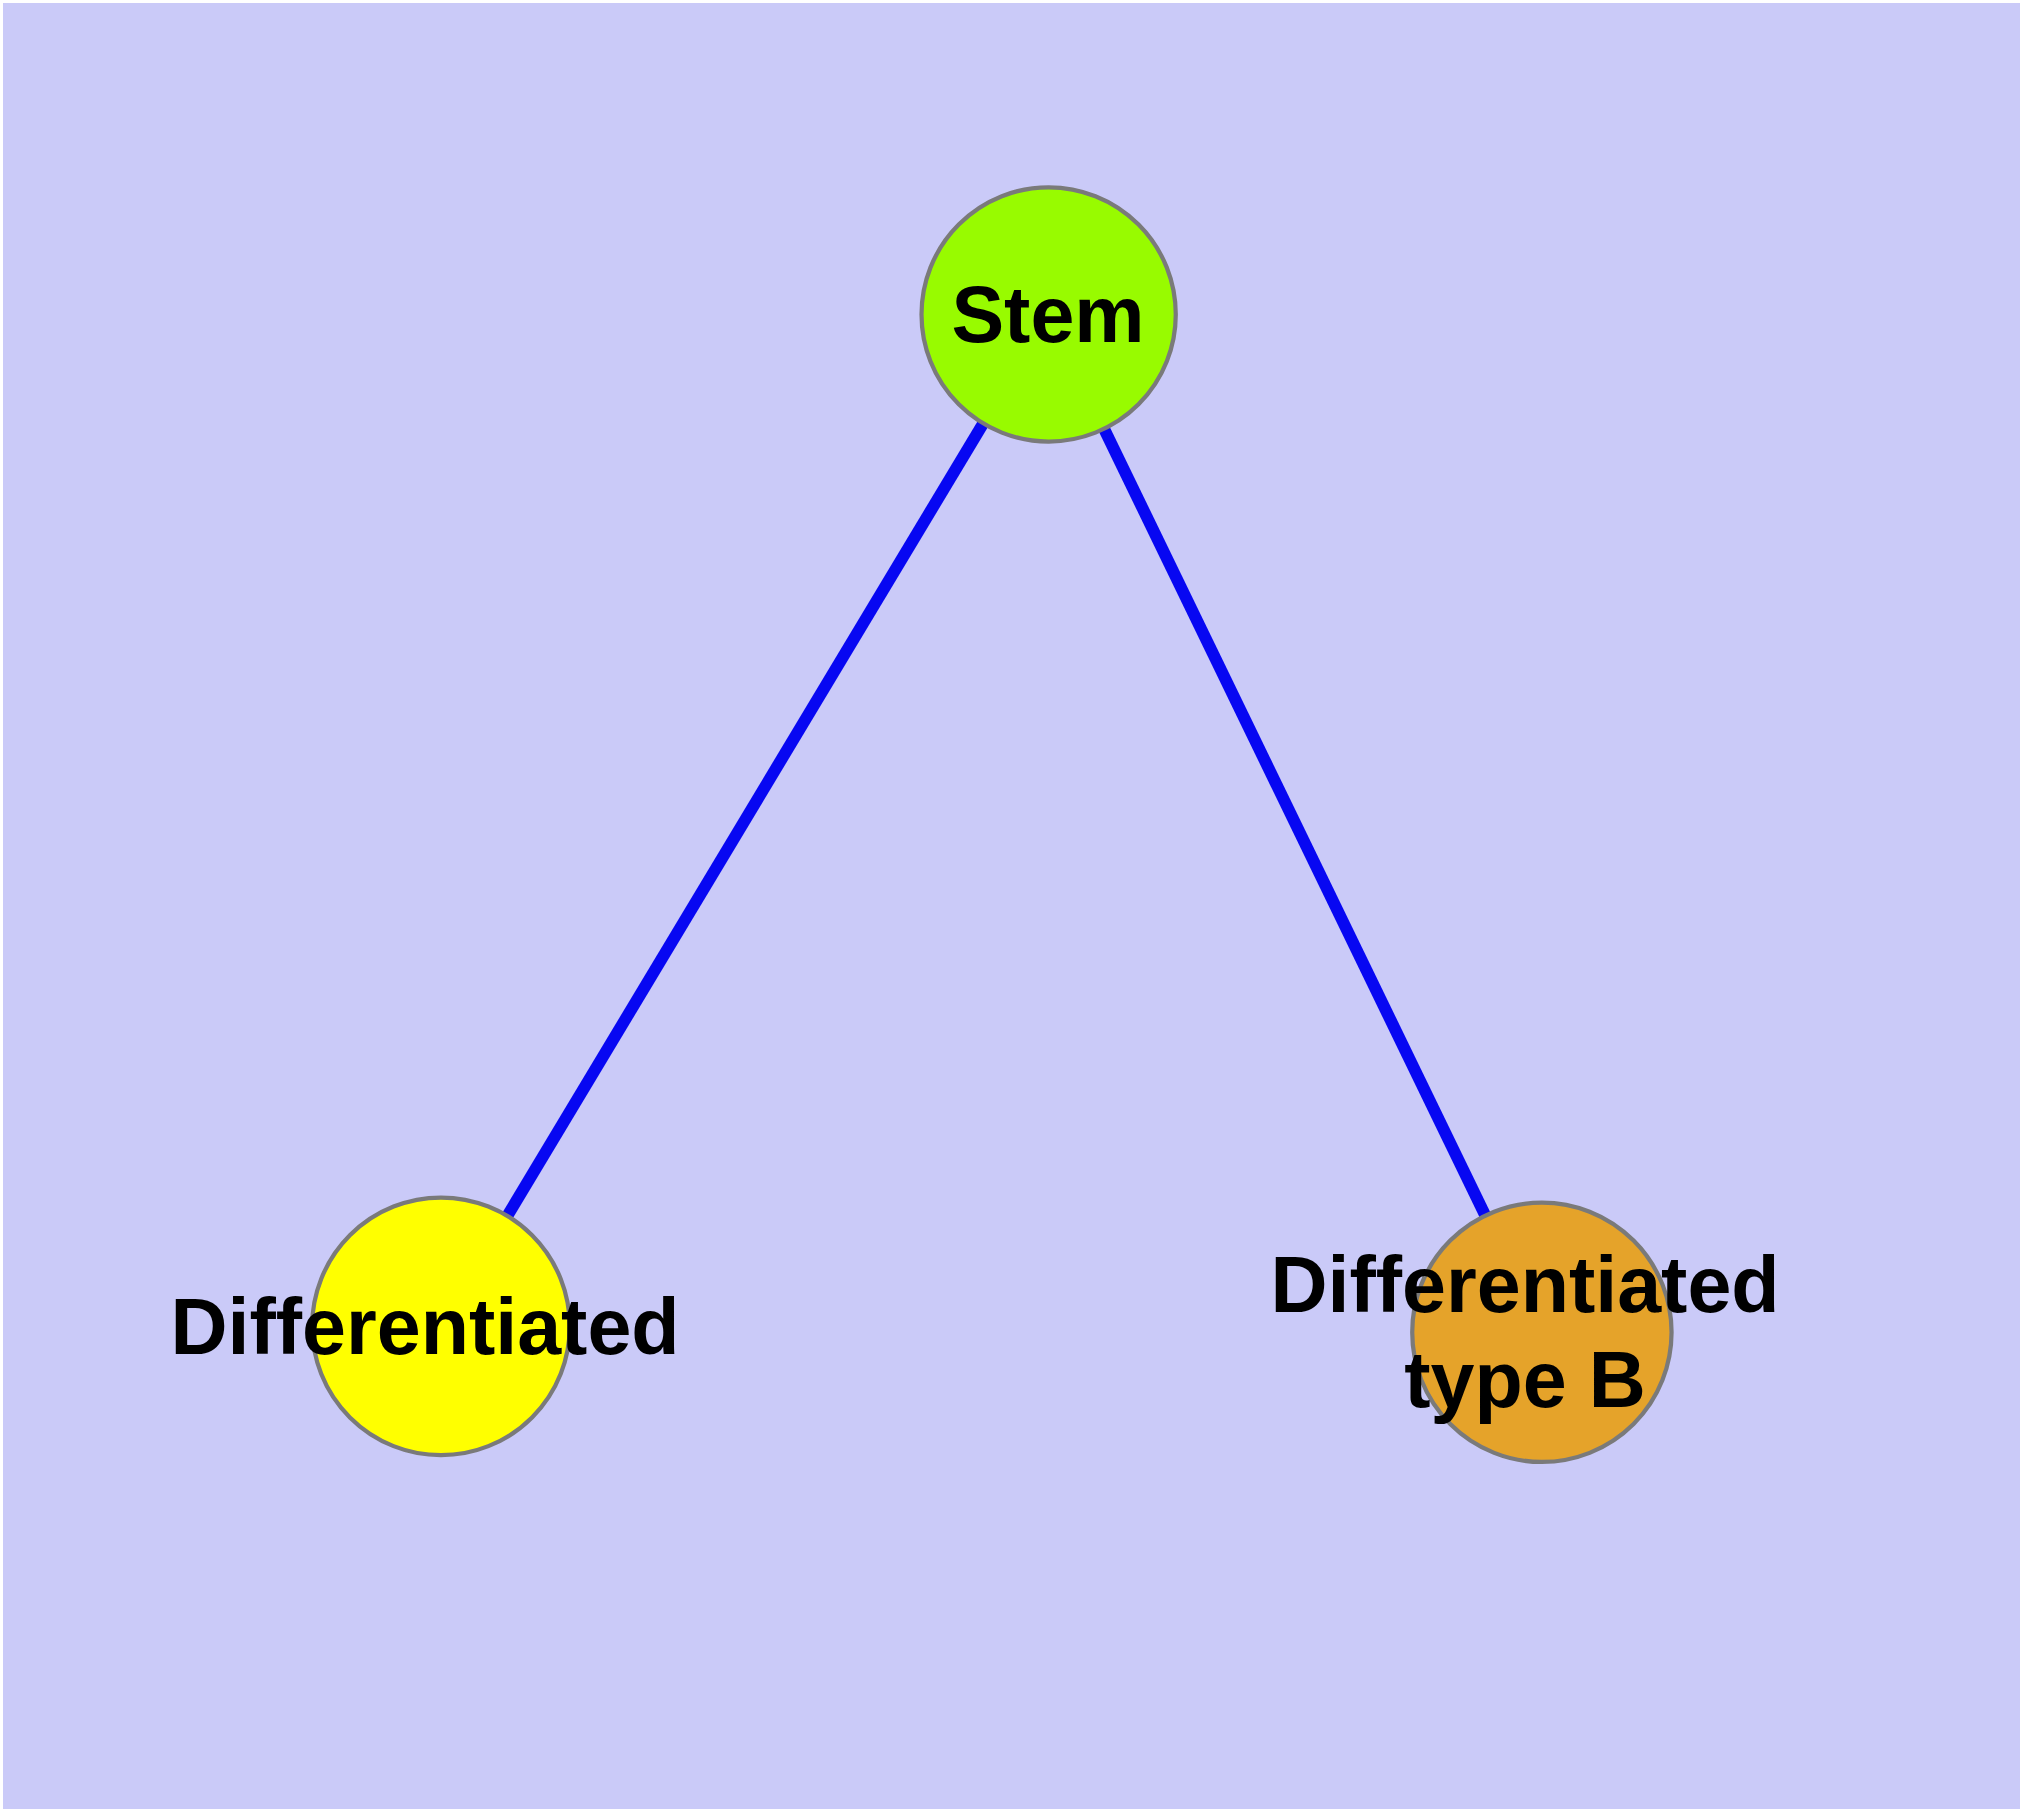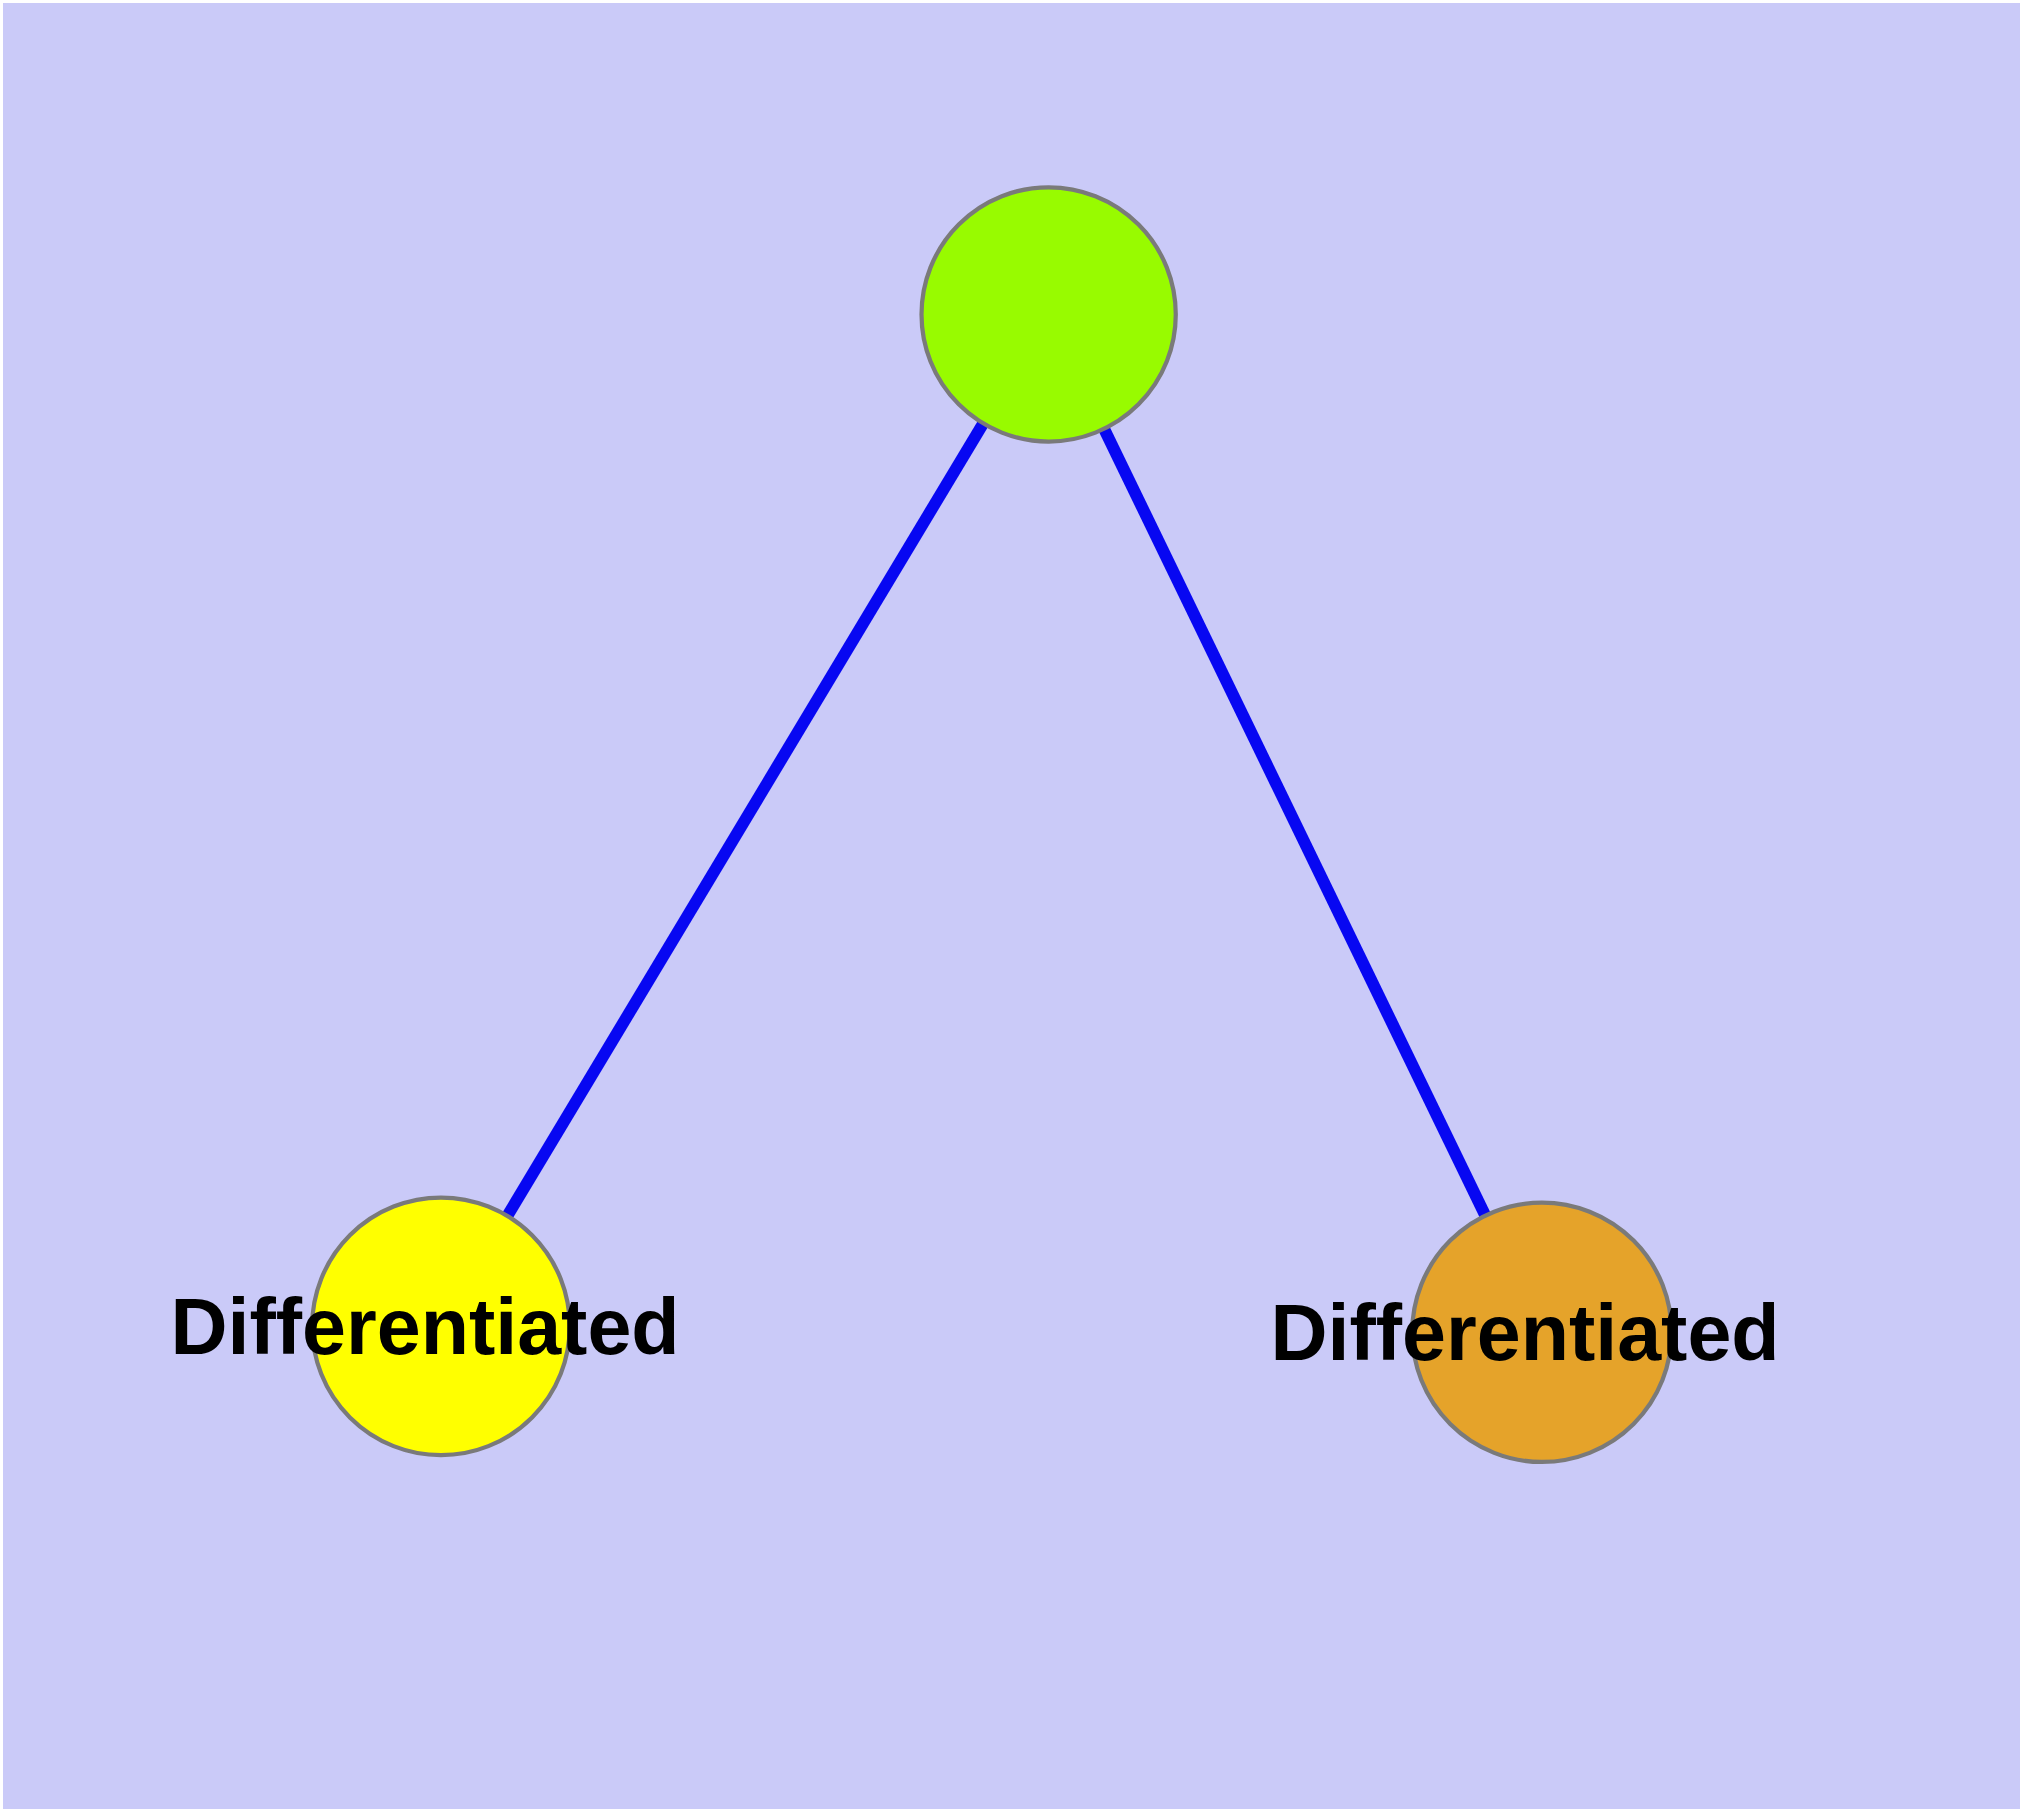--- a/index.html
+++ b/index.html
@@ -57,20 +57,24 @@
 
 <svg id="graph" viewBox="0 0 2384 2138">
     <line x1="1237" y1="371" x2="520" y2="1565" stroke="#0707f2" stroke-width="14"></line>
     <line x1="1237" y1="371" x2="1819" y2="1572" stroke="#0707f2" stroke-width="14"></line>
     <circle cx="1237" cy="371" r="150" fill="#98fb00" stroke="#7a7a7a" stroke-width="5"></circle>
     <circle cx="520" cy="1565" r="152" fill="#ffff00" stroke="#7a7a7a" stroke-width="5"></circle>
     <circle cx="1819" cy="1572" r="153" fill="#e5a32a" stroke="#7a7a7a" stroke-width="5"></circle>
   </svg>
 
 <div class="labels-layer">
+  <div class="node-label" style="left: 1048px; top: 314px;">
+    <span class="line">Stem</span>
+  </div>
   <div class="node-label" style="left: 425px; top: 1326px;">
     <span class="line">Differentiated</span>
   </div>
   <div class="node-label" style="left: 1525px; top: 1332px;">
     <span class="line">Differentiated</span>
+    <span class="line">type B</span>
   </div>
 </div>
 
 
 </body></html>

